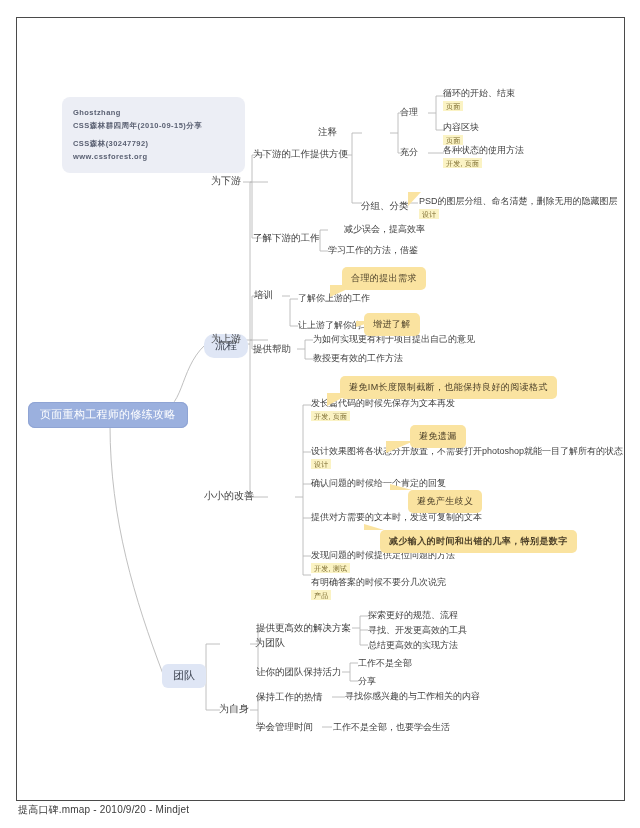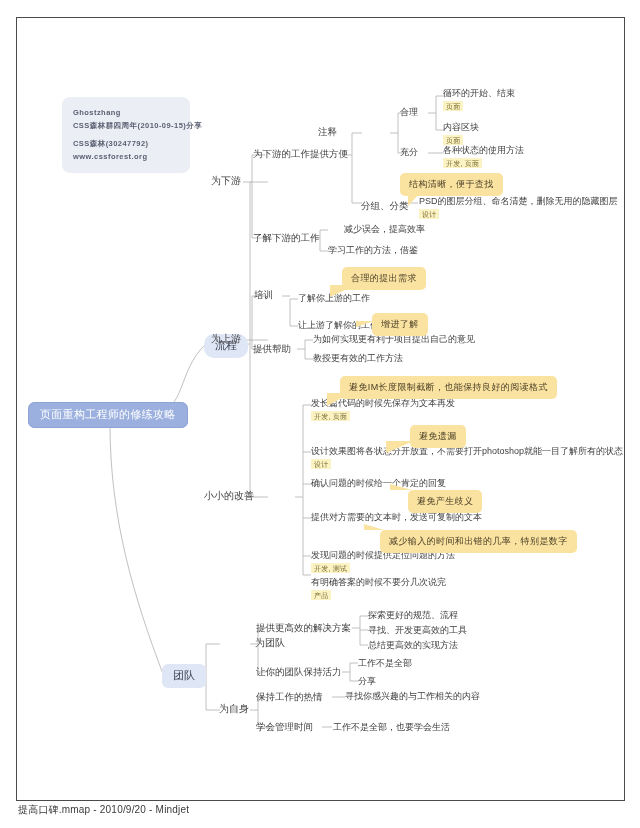--- a/index.html
+++ b/index.html
@@ -80,21 +80,21 @@
   .callout-tail {
     position: absolute;
     width: 0; height: 0;
     border-style: solid;
   }
 
   
   #info-box {
     position: absolute;
     left: 62px; top: 97px;
-    width: 128px;
+    width: 183px;
     background: #eceef5;
     border-radius: 8px;
     padding: 9px 11px;
     font-size: 7.5px;
     color: #5a6072;
     line-height: 1.75;
     letter-spacing: .45px;
     font-weight: bold;
   }
   #info-box div { white-space: nowrap; }
@@ -328,45 +328,44 @@
   <div class="node lvl-3" style="left:256px; top:691px;">保持工作的热情</div>
   <div class="node lvl-4" style="left:345px; top:691px;">
     <span class="node-text">寻找你感兴趣的与工作相关的内容</span>
   </div>
 
   <div class="node lvl-3" style="left:256px; top:721px;">学会管理时间</div>
   <div class="node lvl-4" style="left:333px; top:722px;">
     <span class="node-text">工作不是全部，也要学会生活</span>
   </div>
 
-  <div class="callout" style="left:400px; top:173px;">结构清晰，便于查找</div>
   <div class="callout-tail" style="left:408px; top:192px;
        border-width:0 0 14px 13px; border-color:transparent transparent transparent #fae3a0;
        transform:rotate(0deg);"></div>
 
   <div class="callout" style="left:342px; top:267px;">合理的提出需求</div>
   <div class="callout-tail" style="left:330px; top:285px;
        border-width:0 0 12px 26px; border-color:transparent transparent transparent #fae3a0;"></div>
 
-  <div class="callout" style="left:372px; top:313px;">增进了解</div>
+  <div class="callout" style="left:364px; top:313px;">增进了解</div>
   <div class="callout-tail" style="left:356px; top:321px;
        border-width:6px 18px 0 0; border-color:#fae3a0 transparent transparent transparent;"></div>
 
   <div class="callout" style="left:340px; top:376px;">避免IM长度限制截断，也能保持良好的阅读格式</div>
   <div class="callout-tail" style="left:327px; top:393px;
        border-width:0 0 13px 24px; border-color:transparent transparent transparent #fae3a0;"></div>
 
   <div class="callout" style="left:410px; top:425px;">避免遗漏</div>
   <div class="callout-tail" style="left:386px; top:441px;
        border-width:0 0 12px 28px; border-color:transparent transparent transparent #fae3a0;"></div>
 
   <div class="callout" style="left:408px; top:490px;">避免产生歧义</div>
   <div class="callout-tail" style="left:390px; top:484px;
        border-width:6px 0 0 22px; border-color:transparent transparent transparent #fae3a0;"></div>
 
-  <div class="callout" style="left:380px; top:530px;">减少输入的时间和出错的几率，特别是数字</div>
+  <div class="callout" style="left:380px; top:530px;font-weight:bold;">减少输入的时间和出错的几率，特别是数字</div>
   <div class="callout-tail" style="left:364px; top:524px;
        border-width:6px 0 0 20px; border-color:transparent transparent transparent #fae3a0;"></div>
 
 
   <div id="footer">提高口碑.mmap - 2010/9/20 - Mindjet</div>
 
 </div>
 
 </body></html>

